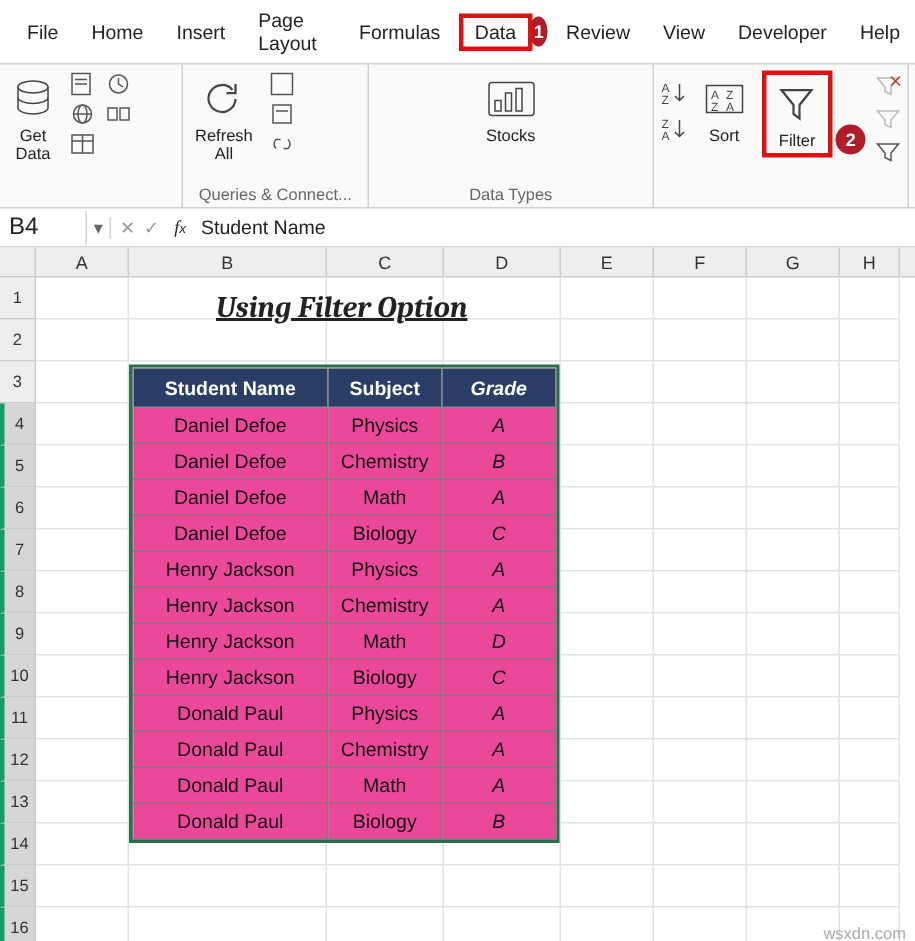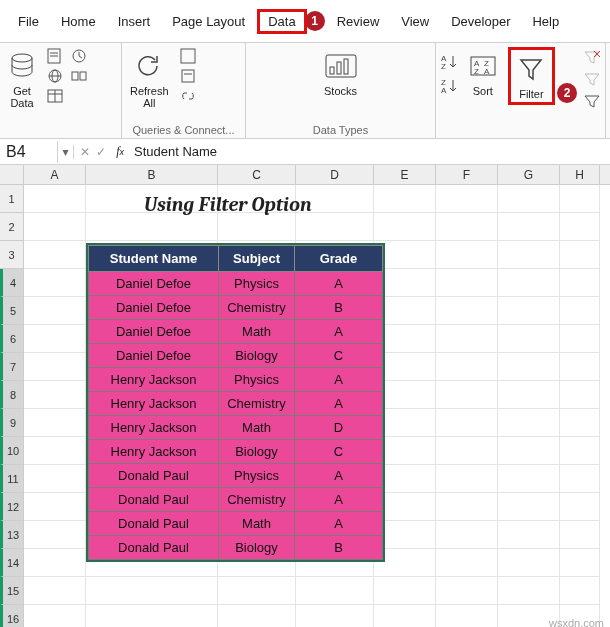--- a/index.html
+++ b/index.html
@@ -32,40 +32,41 @@
 .colhdr { border-right: 1px solid #ccc; text-align: center; font-size: 12px; line-height: 20px; color: #333; }
 .rows { }
 .row { display: flex; height: 28px; }
 .rowhdr { width: 24px; border-right: 1px solid #ccc; border-bottom: 1px solid #ccc; background: #eee; text-align: center; font-size: 11px; line-height: 28px; color: #333; }
 .cell { border-right: 1px solid #e4e4e4; border-bottom: 1px solid #e4e4e4; position: relative; }
 
 .cw-A { width: 62px; } .cw-B { width: 132px; } .cw-C { width: 78px; } .cw-D { width: 78px; }
 .cw-E { width: 62px; } .cw-F { width: 62px; } .cw-G { width: 62px; } .cw-H { width: 40px; }
 
 
-.data-title { position: absolute; left: 144px; top: 28px; font-family: Cambria, Georgia, serif; font-style: italic; font-weight: bold; font-size: 20px; color: #222; }
+.data-title { position: absolute; left: 144px; top: 28px; font-family: Cambria, Georgia, serif; font-style: italic; font-weight: bold; font-size: 20px; color: #222; text-decoration: underline; }
 .data-table { position: absolute; left: 86px; top: 78px; border: 2px solid #2a6e4f; }
 .data-table table { border-collapse: collapse; }
 .data-table th { background: #2a3d66; color: #fff; font-weight: bold; font-size: 13px; padding: 5px 0; border: 1px solid #888; text-align: center; }
 .data-table td { background: #ec4899; color: #111; font-size: 13px; padding: 4px 0; border: 1px solid #7a7a7a; text-align: center; }
-.dt-B { width: 130px; } .dt-C { width: 76px; } .dt-D { width: 88px; }
+.dt-B { width: 130px; } .dt-C { width: 76px; } .dt-D { width: 76px; font-style: italic; }
 
 .rowhdr.sel { background: #d6d6d6; border-left: 3px solid #169b62; width: 24px; }
 
 .watermark { position: absolute; right: 6px; bottom: 4px; font-size: 11px; color: #aaa; }
 svg { display: block; }
 </style>
 </head>
 <body>
 
 <div class="ribbon-tabs" style="position:relative;">
   <div class="ribbon-tab">File</div>
   <div class="ribbon-tab">Home</div>
   <div class="ribbon-tab">Insert</div>
   <div class="ribbon-tab">Page Layout</div>
+  <div class="ribbon-tab">Formulas</div>
   <div class="ribbon-tab highlight-red" style="position:relative;">Data</div>
   <span class="badge">1</span>
   <div class="ribbon-tab">Review</div>
   <div class="ribbon-tab">View</div>
   <div class="ribbon-tab">Developer</div>
   <div class="ribbon-tab">Help</div>
 </div>
 
 <div class="ribbon-body">
 

